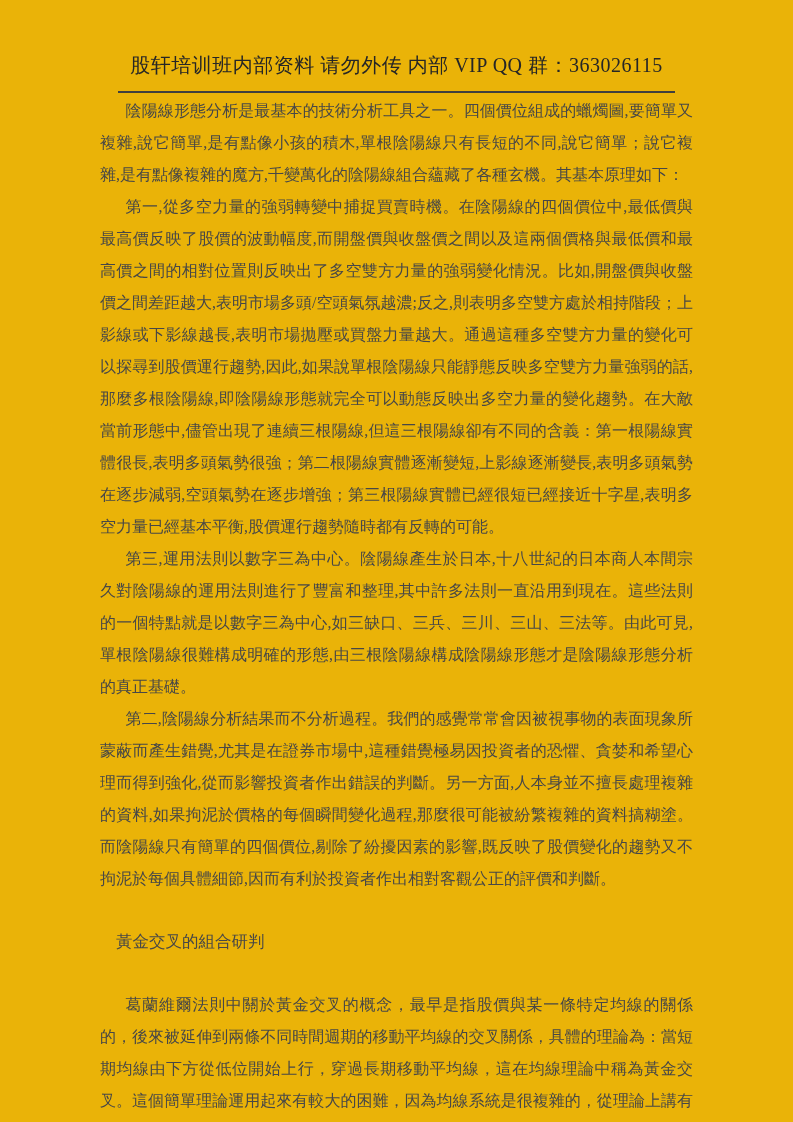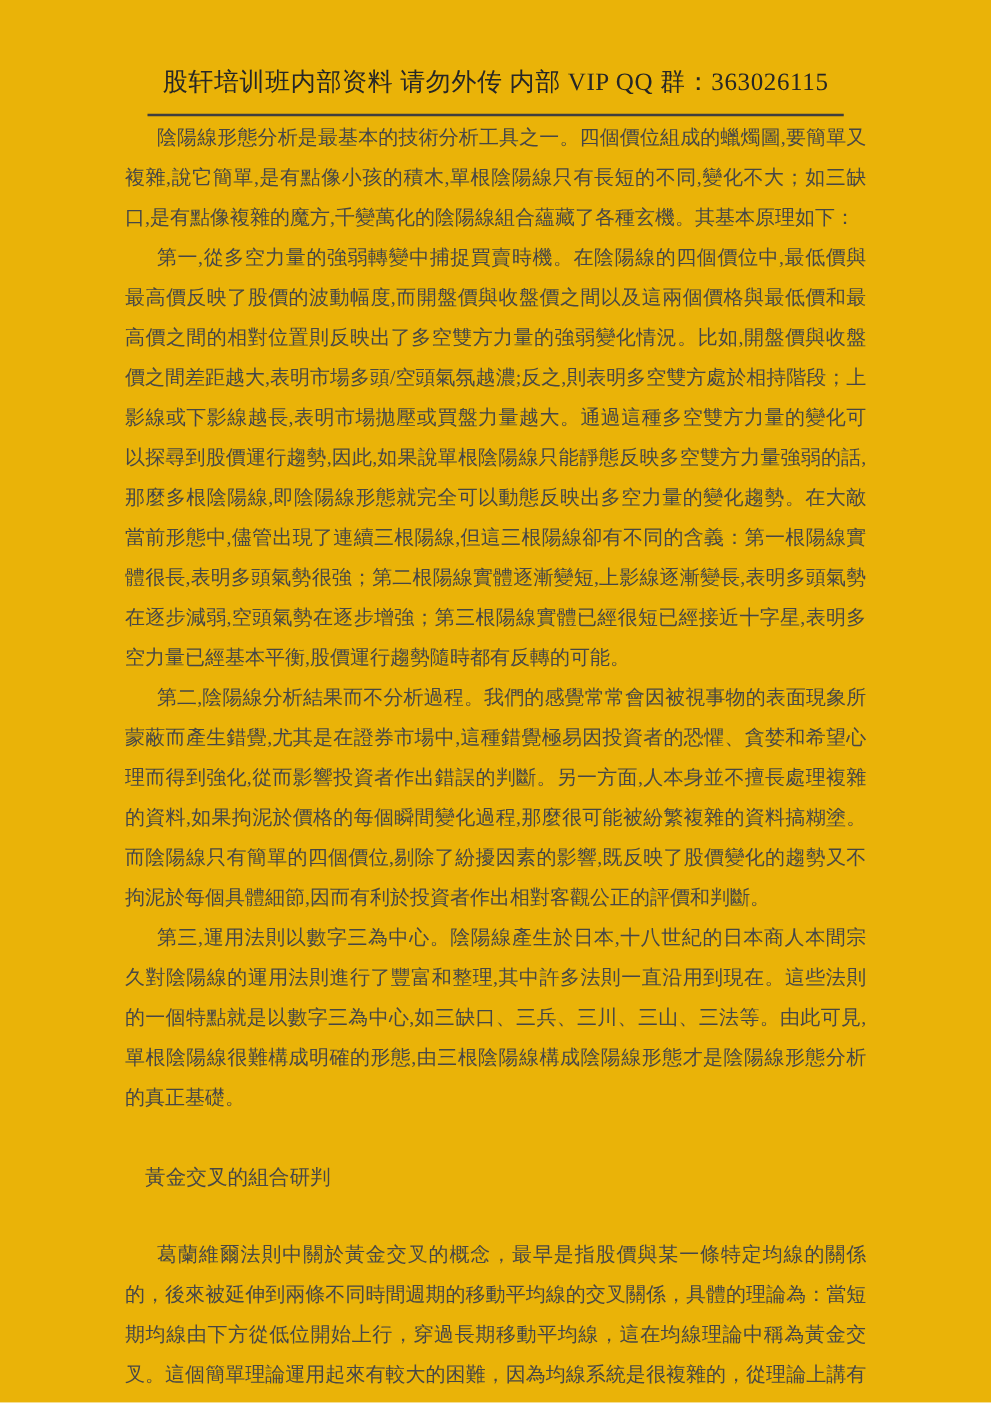--- a/index.html
+++ b/index.html
@@ -62,23 +62,23 @@
 
 <div class="page">
 
   <div class="header">
     <span>股轩培训班内部资料 请勿外传 内部 VIP QQ 群：363026115</span>
   </div>
 
   <div class="header-rule"></div>
 
   <div class="body-text">
-    <p>陰陽線形態分析是最基本的技術分析工具之一。四個價位組成的蠟燭圖,要簡單又複雜,說它簡單,是有點像小孩的積木,單根陰陽線只有長短的不同,變化不大；如三缺口,是有點像複雜的魔方,千變萬化的陰陽線組合蘊藏了各種玄機。其基本原理如下：</p>
+    <p>陰陽線形態分析是最基本的技術分析工具之一。四個價位組成的蠟燭圖,要簡單又複雜,說它簡單,是有點像小孩的積木,單根陰陽線只有長短的不同,說它簡單；說它複雜,是有點像複雜的魔方,千變萬化的陰陽線組合蘊藏了各種玄機。其基本原理如下：</p>
     <p>第一,從多空力量的強弱轉變中捕捉買賣時機。在陰陽線的四個價位中,最低價與最高價反映了股價的波動幅度,而開盤價與收盤價之間以及這兩個價格與最低價和最高價之間的相對位置則反映出了多空雙方力量的強弱變化情況。比如,開盤價與收盤價之間差距越大,表明市場多頭/空頭氣氛越濃;反之,則表明多空雙方處於相持階段；上影線或下影線越長,表明市場拋壓或買盤力量越大。通過這種多空雙方力量的變化可以探尋到股價運行趨勢,因此,如果說單根陰陽線只能靜態反映多空雙方力量強弱的話,那麼多根陰陽線,即陰陽線形態就完全可以動態反映出多空力量的變化趨勢。在大敵當前形態中,儘管出現了連續三根陽線,但這三根陽線卻有不同的含義：第一根陽線實體很長,表明多頭氣勢很強；第二根陽線實體逐漸變短,上影線逐漸變長,表明多頭氣勢在逐步減弱,空頭氣勢在逐步增強；第三根陽線實體已經很短已經接近十字星,表明多空力量已經基本平衡,股價運行趨勢隨時都有反轉的可能。</p>
+    <p>第三,運用法則以數字三為中心。陰陽線產生於日本,十八世紀的日本商人本間宗久對陰陽線的運用法則進行了豐富和整理,其中許多法則一直沿用到現在。這些法則的一個特點就是以數字三為中心,如三缺口、三兵、三川、三山、三法等。由此可見,單根陰陽線很難構成明確的形態,由三根陰陽線構成陰陽線形態才是陰陽線形態分析的真正基礎。</p>
     <p>第二,陰陽線分析結果而不分析過程。我們的感覺常常會因被視事物的表面現象所蒙蔽而產生錯覺,尤其是在證券市場中,這種錯覺極易因投資者的恐懼、貪婪和希望心理而得到強化,從而影響投資者作出錯誤的判斷。另一方面,人本身並不擅長處理複雜的資料,如果拘泥於價格的每個瞬間變化過程,那麼很可能被紛繁複雜的資料搞糊塗。而陰陽線只有簡單的四個價位,剔除了紛擾因素的影響,既反映了股價變化的趨勢又不拘泥於每個具體細節,因而有利於投資者作出相對客觀公正的評價和判斷。</p>
-    <p>第三,運用法則以數字三為中心。陰陽線產生於日本,十八世紀的日本商人本間宗久對陰陽線的運用法則進行了豐富和整理,其中許多法則一直沿用到現在。這些法則的一個特點就是以數字三為中心,如三缺口、三兵、三川、三山、三法等。由此可見,單根陰陽線很難構成明確的形態,由三根陰陽線構成陰陽線形態才是陰陽線形態分析的真正基礎。</p>
 
     <h2 class="section-heading">黃金交叉的組合研判</h2>
 
     <p>葛蘭維爾法則中關於黃金交叉的概念，最早是指股價與某一條特定均線的關係的，後來被延伸到兩條不同時間週期的移動平均線的交叉關係，具體的理論為：當短期均線由下方從低位開始上行，穿過長期移動平均線，這在均線理論中稱為黃金交叉。這個簡單理論運用起來有較大的困難，因為均線系統是很複雜的，從理論上講有任意多個時間週期，不同</p>
   </div>
 
 </div>
 
 </body></html>

